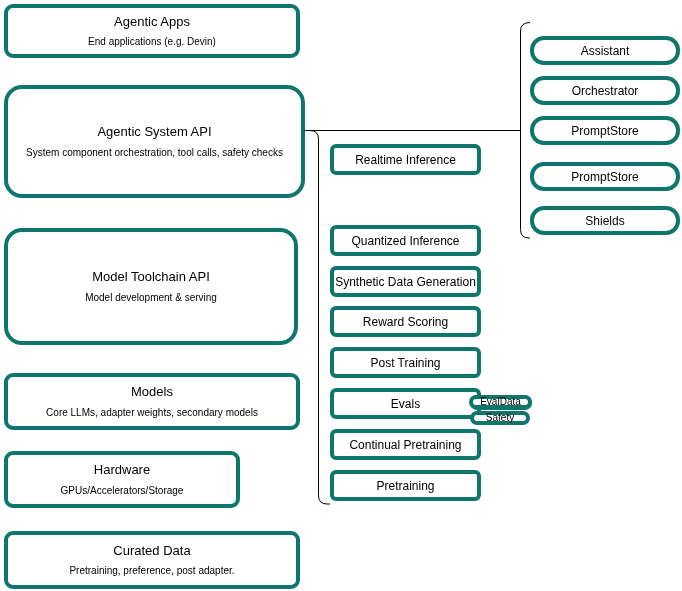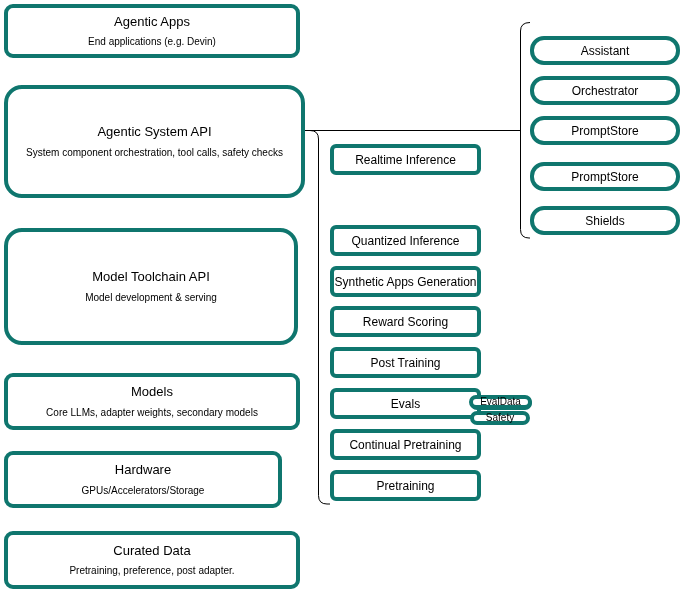--- a/index.html
+++ b/index.html
@@ -103,38 +103,38 @@
   <div class="box left-box api-box" style="left:4px; top:228px; width:294px; height:117px;">
     <div class="title">Model Toolchain API</div>
     <div class="subtitle">Model development &amp; serving</div>
   </div>
 
   <div class="box left-box" style="left:4px; top:373px; width:296px; height:57px;">
     <div class="title">Models</div>
     <div class="subtitle">Core LLMs, adapter weights, secondary models</div>
   </div>
 
-  <div class="box left-box" style="left:4px; top:451px; width:278px; height:57px;">
+  <div class="box left-box" style="left:4px; top:451px; width:236px; height:57px;">
     <div class="title">Hardware</div>
     <div class="subtitle">GPUs/Accelerators/Storage</div>
   </div>
 
   <div class="box left-box" style="left:4px; top:531px; width:296px; height:58px;">
     <div class="title">Curated Data</div>
     <div class="subtitle">Pretraining, preference, post adapter.</div>
   </div>
 
   <div class="box mid-box" style="left:330px; top:144px;">
     <span>Realtime Inference</span>
   </div>
   <div class="box mid-box" style="left:330px; top:225px;">
     <span>Quantized Inference</span>
   </div>
   <div class="box mid-box" style="left:330px; top:266px;">
-    <span>Synthetic Apps Generation</span>
+    <span>Synthetic Data Generation</span>
   </div>
   <div class="box mid-box" style="left:330px; top:306px;">
     <span>Reward Scoring</span>
   </div>
   <div class="box mid-box" style="left:330px; top:347px;">
     <span>Post Training</span>
   </div>
   <div class="box mid-box" style="left:330px; top:388px;">
     <span>Evals</span>
   </div>

